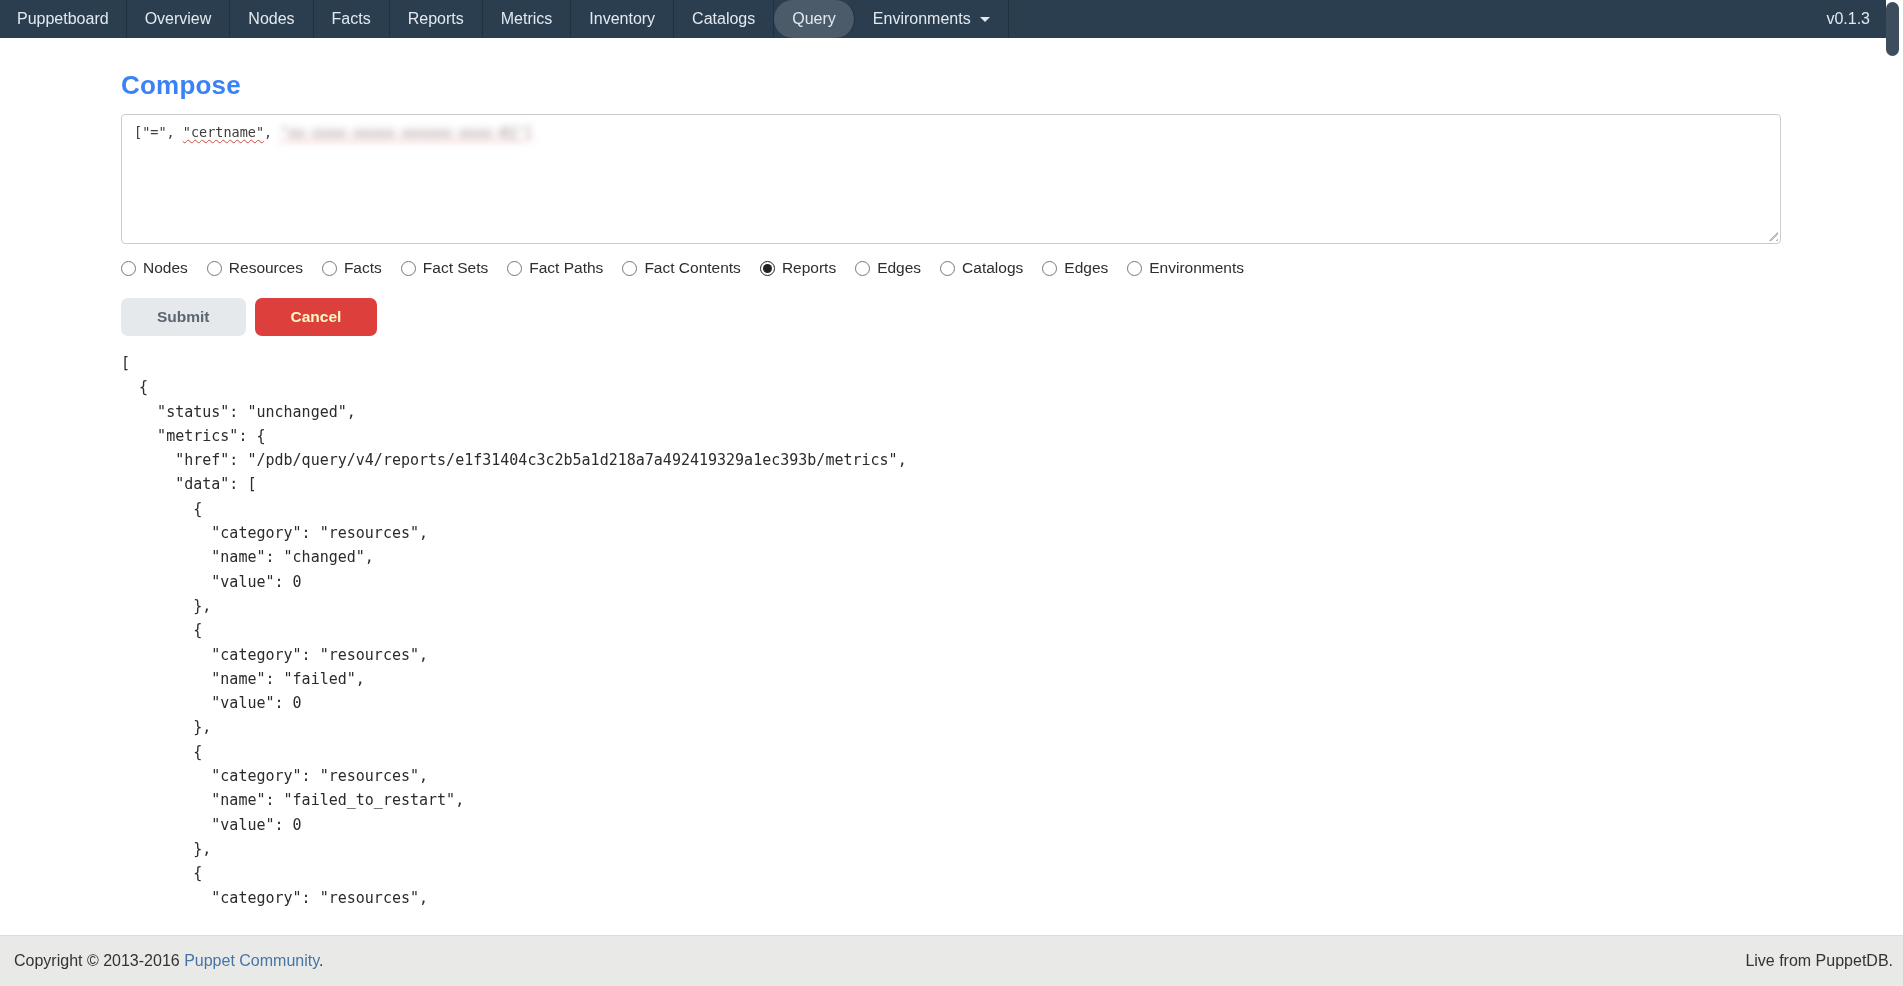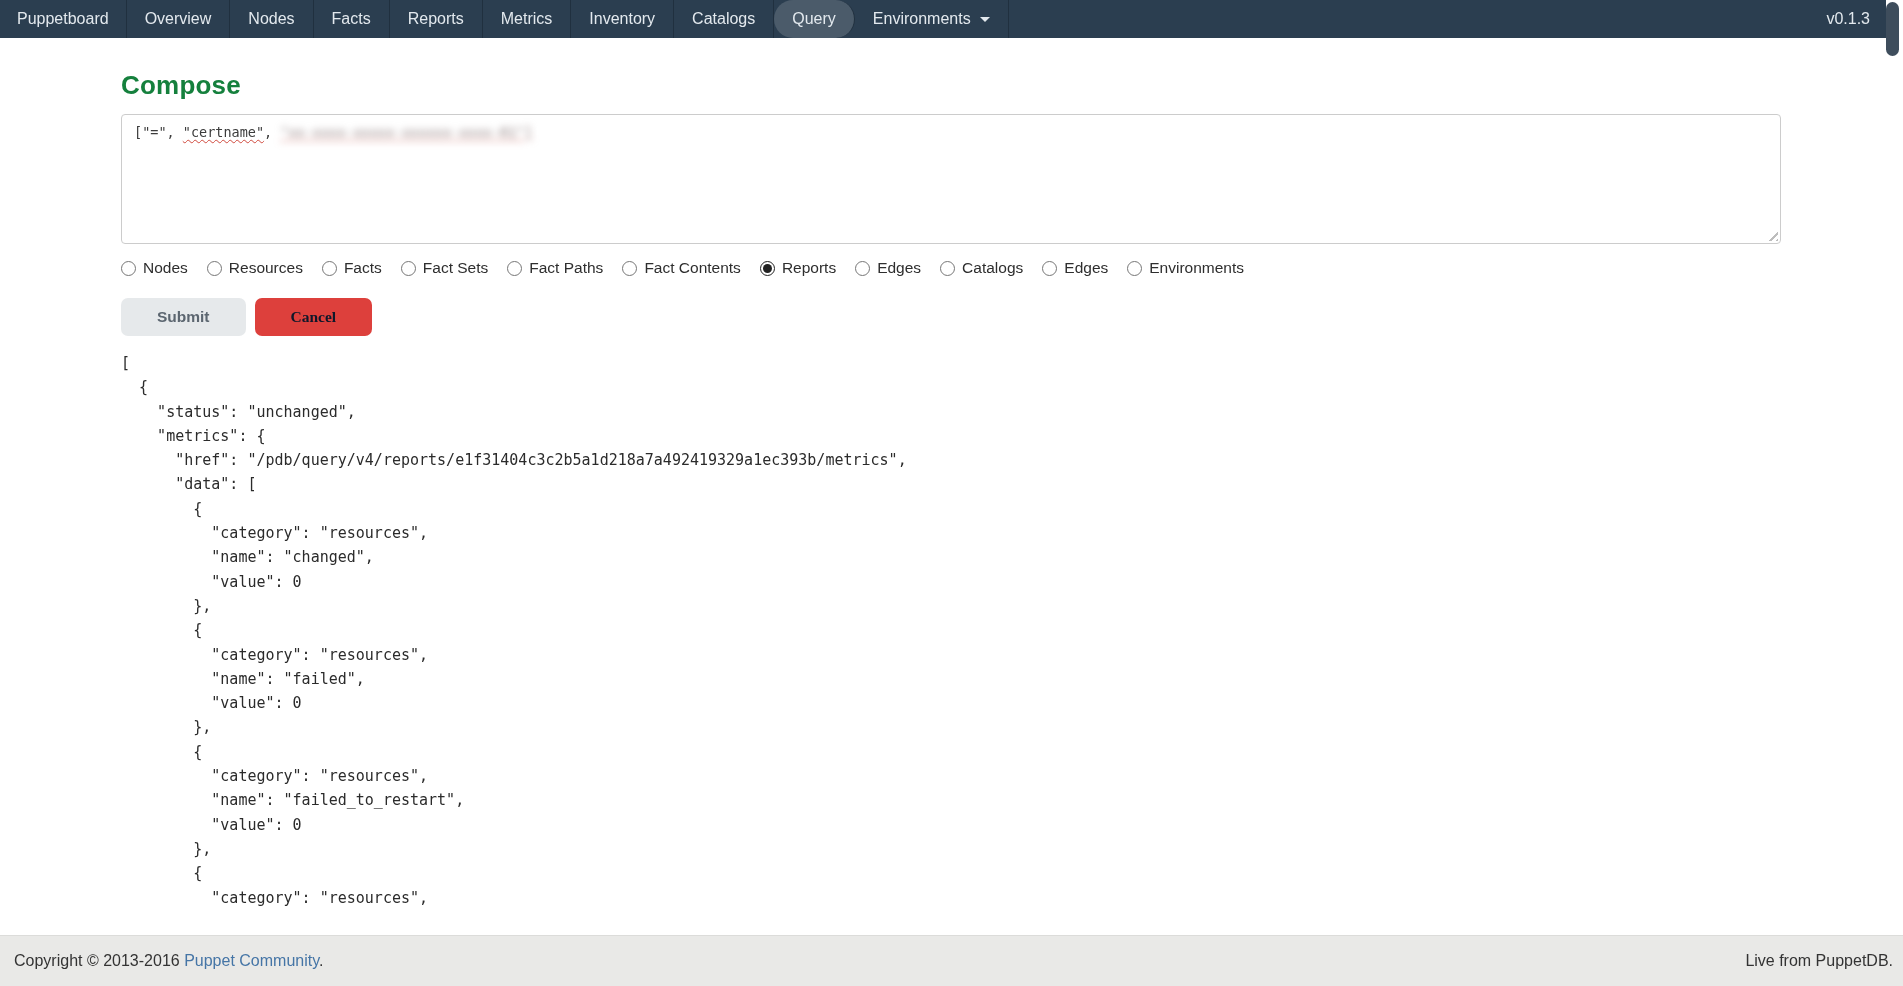--- a/index.html
+++ b/index.html
@@ -68,21 +68,21 @@
 
   
   .main{
     position:absolute;top:48px;left:121px;
     width:1660px;
     padding-top:20px;
   }
   .section-title{
     font-size:26px;
     font-weight:700;
-    color:#15803d;
+    color:#3b82f6;
     letter-spacing:.2px;
   }
   .compose-title{margin:2px 0 13px;}
 
   .querybox{
     position:relative;
     width:1660px;height:130px;
     background:#fff;
     border:1px solid #ccc;
     border-radius:4px;
@@ -135,21 +135,21 @@
   .btn{
     border:none;
     border-radius:7px;
     padding:10px 36px;
     font-family:inherit;
     font-size:15.5px;
     font-weight:700;
     cursor:pointer;
   }
   .btn-submit{background:#e6e9eb;color:#5c6670;}
-  .btn-cancel{background:var(--danger);color:#0f172a;margin-left:9px;font-family:Liberation Serif, serif;}
+  .btn-cancel{background:var(--danger);color:#fef9c3;margin-left:9px;}
 
   .result-title{margin:25px 0 0;font-size:25px;}
   .result-json{
     margin-top:15px;
     font-family:"DejaVu Sans Mono",monospace;
     font-size:15px;
     line-height:24.3px;
     color:#2b2b2b;
     white-space:pre;
   }

